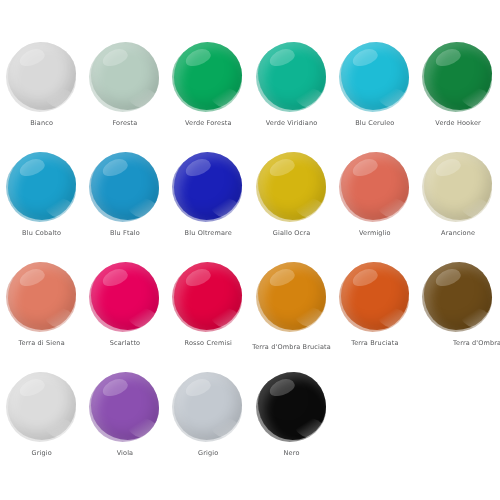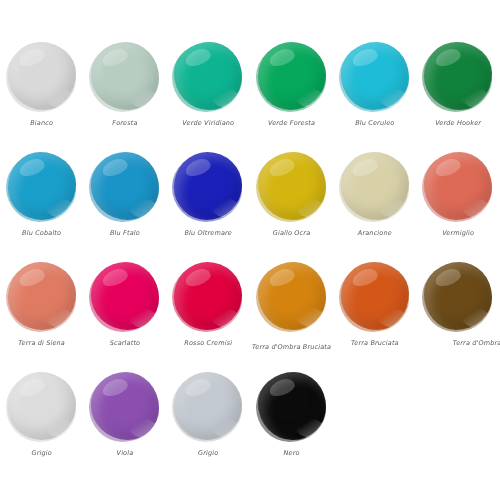--- a/index.html
+++ b/index.html
@@ -20,21 +20,20 @@
     background: #ffffff;
   }
   .swatch-grid {
     position: absolute;
     left: 0;
     top: 22px;
     width: 500px;
     display: grid;
     grid-template-columns: repeat(6, 83.3px);
     grid-template-rows: repeat(4, 110px);
-    font-style: italic;
   }
   .swatch-cell {
     position: relative;
     display: flex;
     flex-direction: column;
     align-items: center;
   }
   .blob-wrap {
     position: relative;
     width: 68px;
@@ -112,36 +111,36 @@
       <div class="swatch-cell">
         <div class="blob-wrap">
           <div class="blob-edge" style="background: rgb(159, 184, 171);"></div>
           <div class="blob" title="Smeraldo" style="background: rgb(182, 205, 192); border-radius: 51% 49% 46% 54% / 49% 53% 47% 51%;"></div>
           <div class="blob-gloss"></div>
         </div>
         <div class="swatch-label" style="color: rgb(88, 89, 91);">Foresta</div>
       </div>
       <div class="swatch-cell">
         <div class="blob-wrap">
+          <div class="blob-edge" style="background: rgb(4, 137, 74);"></div>
+          <div class="blob" title="Verde Foresta" style="background: rgb(6, 168, 91); border-radius: 49% 51% 52% 48% / 52% 49% 51% 48%;"></div>
+          <div class="blob-gloss"></div>
+        </div>
+        <div class="swatch-label" style="color: rgb(88, 89, 91);">Verde Foresta</div>
+      </div>
+      <div class="swatch-cell">
+        <div class="blob-wrap">
           <div class="blob-edge" style="background: rgb(10, 154, 124);"></div>
           <div class="blob" title="Verde Viridiano" style="background: rgb(14, 180, 146); border-radius: 53% 47% 49% 51% / 46% 51% 49% 54%;"></div>
           <div class="blob-gloss"></div>
         </div>
         <div class="swatch-label" style="color: rgb(88, 89, 91);">Verde Viridiano</div>
       </div>
       <div class="swatch-cell">
         <div class="blob-wrap">
-          <div class="blob-edge" style="background: rgb(4, 137, 74);"></div>
-          <div class="blob" title="Verde Foresta" style="background: rgb(6, 168, 91); border-radius: 49% 51% 52% 48% / 52% 49% 51% 48%;"></div>
-          <div class="blob-gloss"></div>
-        </div>
-        <div class="swatch-label" style="color: rgb(88, 89, 91);">Verde Foresta</div>
-      </div>
-      <div class="swatch-cell">
-        <div class="blob-wrap">
           <div class="blob-edge" style="background: rgb(23, 161, 185);"></div>
           <div class="blob" title="Blu Ceruleo" style="background: rgb(30, 188, 214); border-radius: 52% 48% 53% 47% / 47% 52% 48% 53%;"></div>
           <div class="blob-gloss"></div>
         </div>
         <div class="swatch-label" style="color: rgb(88, 89, 91);">Blu Ceruleo</div>
       </div>
       <div class="swatch-cell">
         <div class="blob-wrap">
           <div class="blob-edge" style="background: rgb(12, 106, 48);"></div>
           <div class="blob" title="Verde Hooker" style="background: rgb(17, 130, 60); border-radius: 48% 52% 47% 53% / 50% 46% 54% 50%;"></div>
@@ -176,33 +175,33 @@
       <div class="swatch-cell">
         <div class="blob-wrap">
           <div class="blob-edge" style="background: rgb(183, 156, 12);"></div>
           <div class="blob" title="Giallo Ocra" style="background: rgb(212, 181, 16); border-radius: 53% 47% 49% 51% / 46% 51% 49% 54%;"></div>
           <div class="blob-gloss"></div>
         </div>
         <div class="swatch-label" style="color: rgb(88, 89, 91);">Giallo Ocra</div>
       </div>
       <div class="swatch-cell">
         <div class="blob-wrap">
+          <div class="blob-edge" style="background: rgb(194, 86, 70);"></div>
+          <div class="blob" title="Vermiglio" style="background: rgb(221, 106, 86); border-radius: 52% 48% 53% 47% / 47% 52% 48% 53%;"></div>
+          <div class="blob-gloss"></div>
+        </div>
+        <div class="swatch-label" style="color: rgb(88, 89, 91);">Vermiglio</div>
+      </div>
+      <div class="swatch-cell">
+        <div class="blob-wrap">
           <div class="blob-edge" style="background: rgb(191, 183, 146);"></div>
           <div class="blob" title="Arancione" style="background: rgb(216, 209, 168); border-radius: 48% 52% 47% 53% / 50% 46% 54% 50%;"></div>
           <div class="blob-gloss"></div>
         </div>
         <div class="swatch-label" style="color: rgb(88, 89, 91);">Arancione</div>
-      </div>
-      <div class="swatch-cell">
-        <div class="blob-wrap">
-          <div class="blob-edge" style="background: rgb(194, 86, 70);"></div>
-          <div class="blob" title="Vermiglio" style="background: rgb(221, 106, 86); border-radius: 52% 48% 53% 47% / 47% 52% 48% 53%;"></div>
-          <div class="blob-gloss"></div>
-        </div>
-        <div class="swatch-label" style="color: rgb(88, 89, 91);">Vermiglio</div>
       </div>
       <div class="swatch-cell">
         <div class="blob-wrap">
           <div class="blob-edge" style="background: rgb(196, 102, 82);"></div>
           <div class="blob" title="Terra di Siena" style="background: rgb(224, 123, 99); border-radius: 47% 53% 50% 50% / 53% 47%;"></div>
           <div class="blob-gloss"></div>
         </div>
         <div class="swatch-label" style="color: rgb(88, 89, 91);">Terra di Siena</div>
       </div>
       <div class="swatch-cell">

